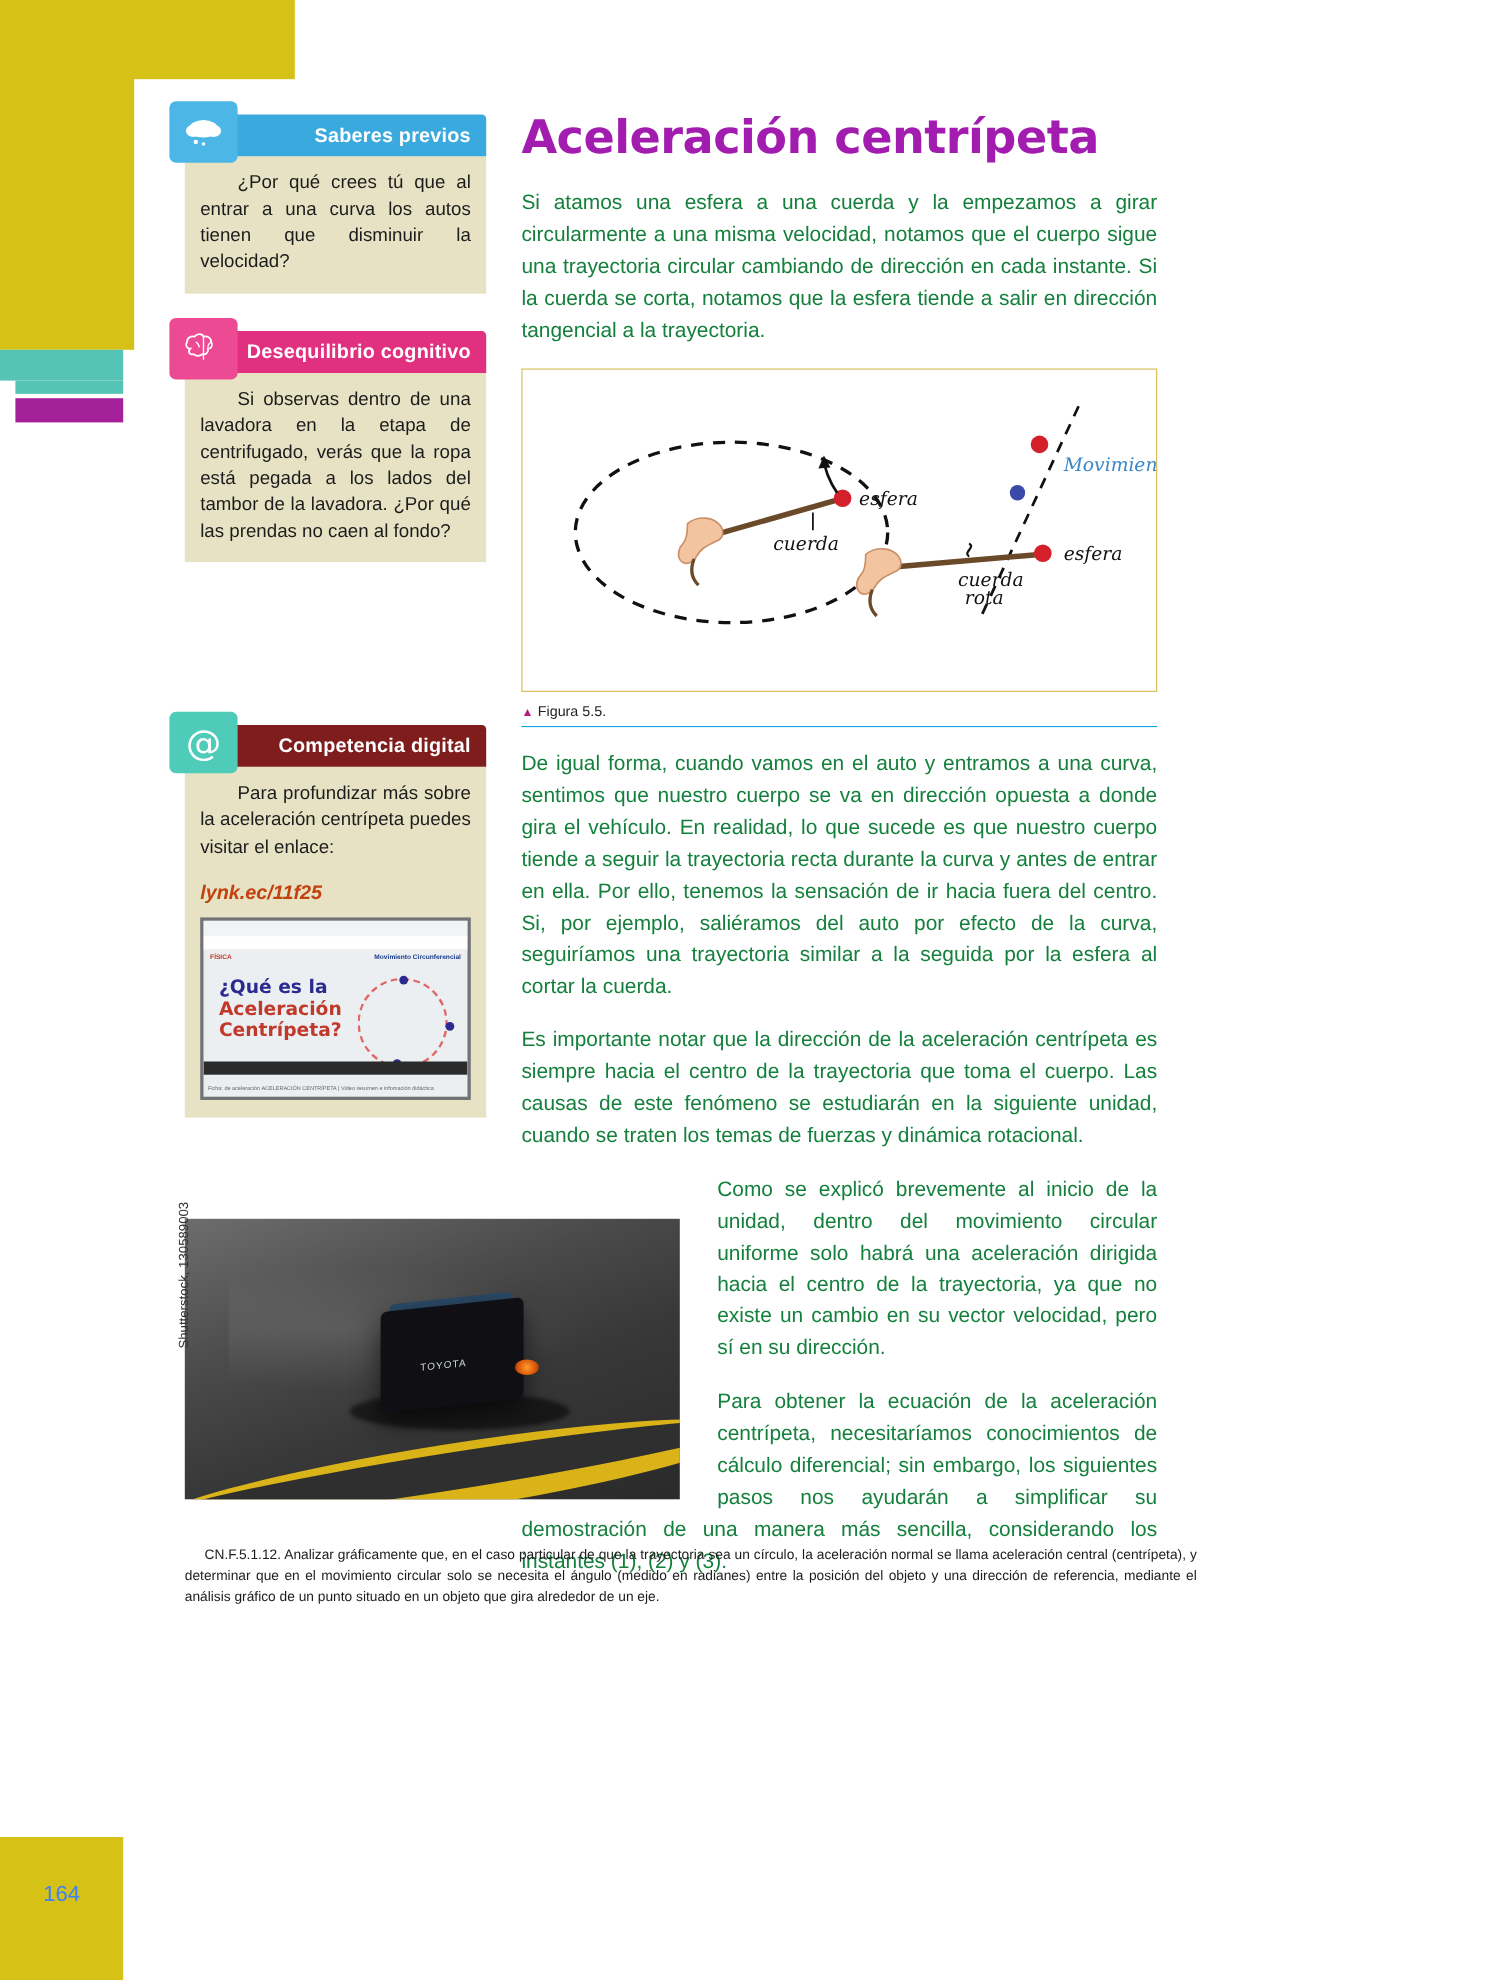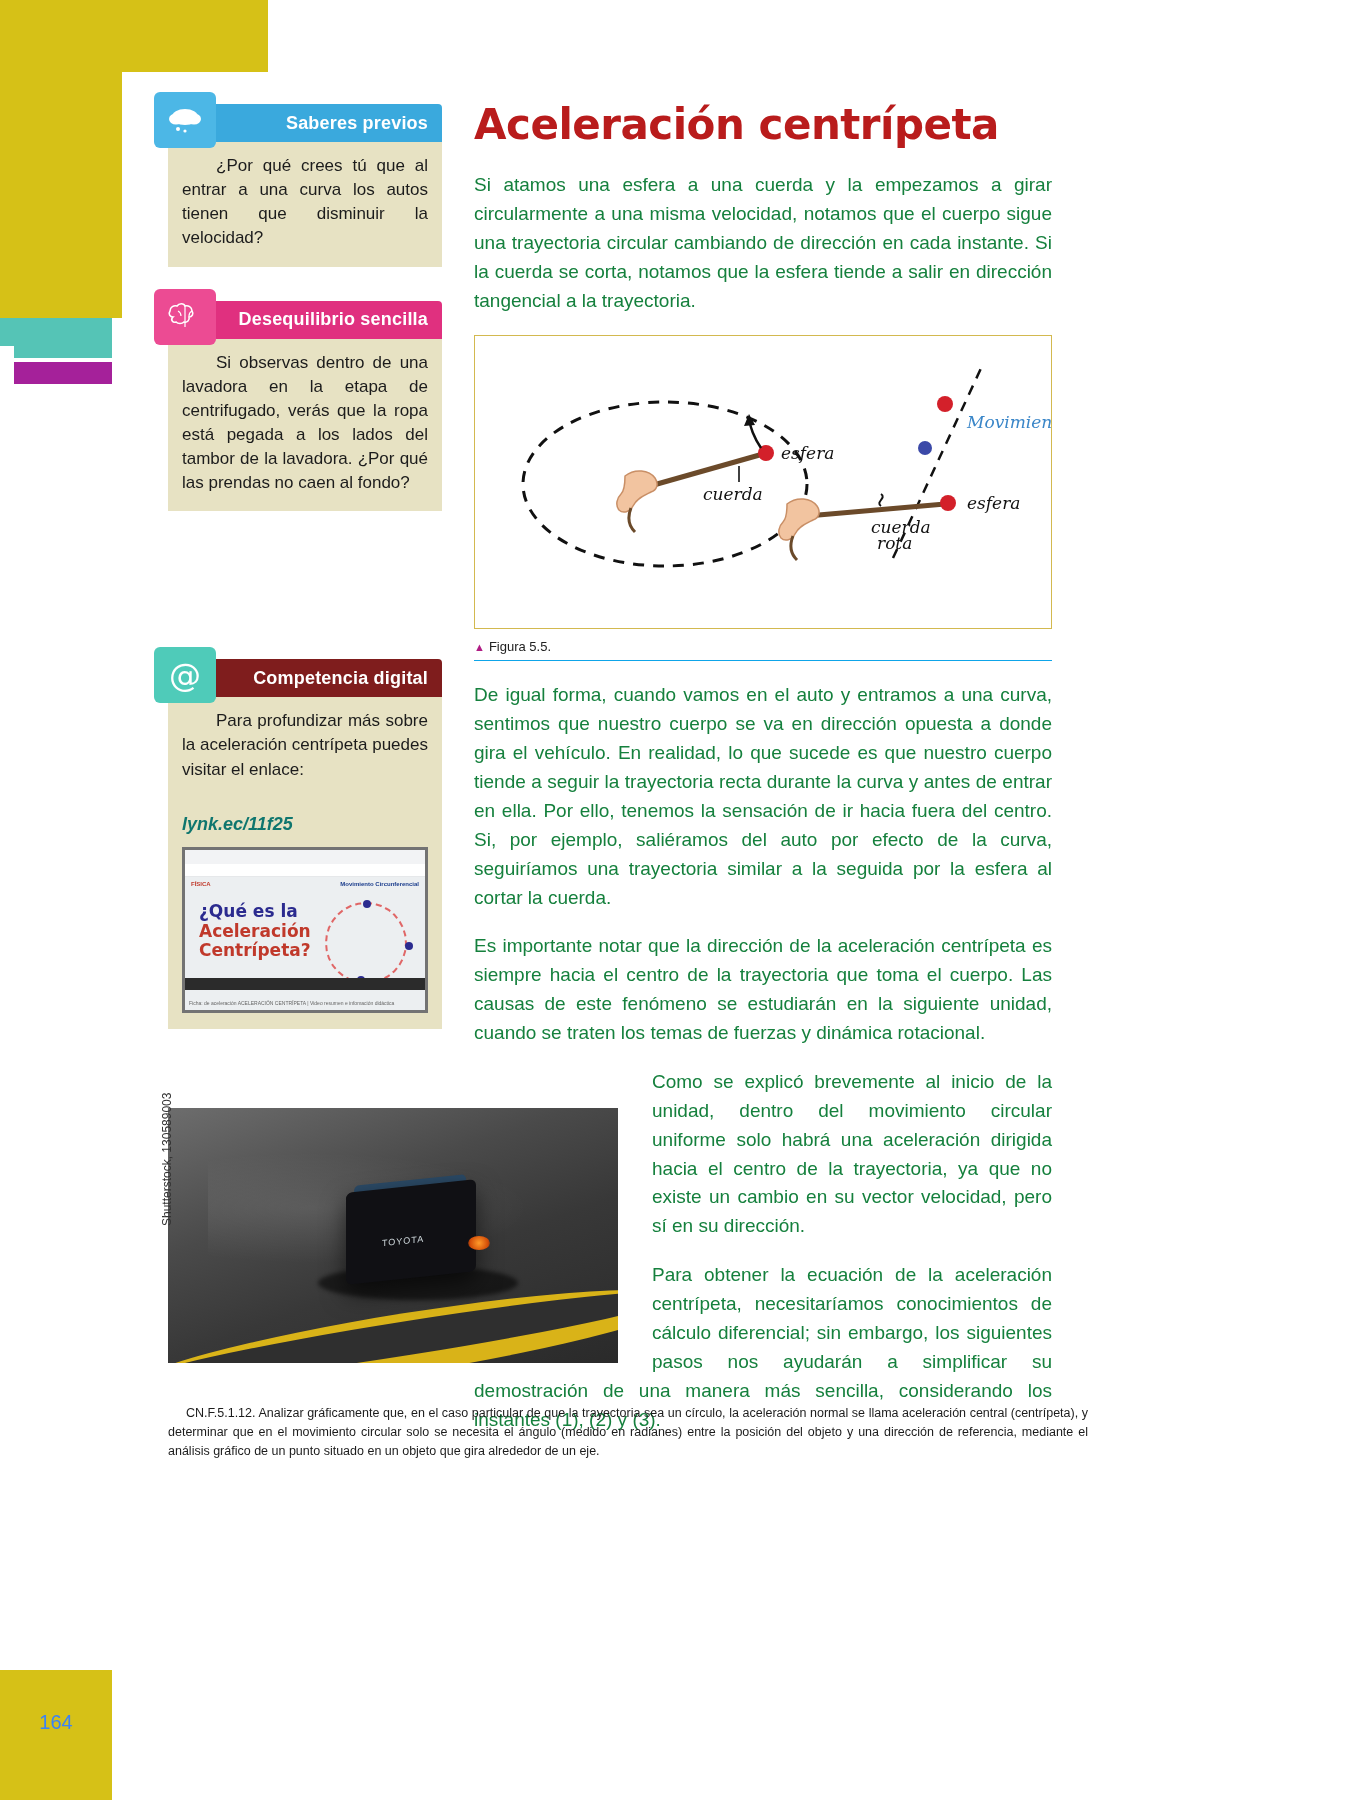--- a/index.html
+++ b/index.html
@@ -40,21 +40,21 @@
     text-align:justify;
   }
   .sidebox .body p{margin:0;text-indent:34px;}
   .tab-blue{background:#3aa9dd;}
   .badge-blue{background:#4cb7e6;}
   .tab-pink{background:#e0307f;}
   .badge-pink{background:#ec4b93;}
   .tab-teal{background:#7f1d1d;}
   .badge-teal{background:#4fcbb9;}
 
-  .link-text{font-style:italic;font-weight:bold;font-size:18px;color:#0f766e;margin-top:30px;}
+  .link-text{font-style:italic;font-weight:bold;font-size:18px;color:#c2410c;margin-top:17px;}
 
   
   .video-thumb{
     width:240px;height:160px;background:#eceff1;margin:10px auto 0 auto;border:3px solid #737373;
     position:relative;overflow:hidden;
   }
   .vt-bar{position:absolute;left:0;top:0;right:0;height:14px;background:#f2f3f5;border-bottom:1px solid #dfe2e4;}
   .vt-bar2{position:absolute;left:0;top:14px;right:0;height:13px;background:#ffffff;border-bottom:1px solid #e6e8ea;font-size:6px;color:#555;padding-left:4px;box-sizing:border-box;}
   .vt-label{position:absolute;left:6px;top:30px;font-size:6px;color:#c0392b;font-weight:bold;}
   .vt-label2{position:absolute;right:6px;top:30px;font-size:6px;color:#1a3c8c;font-weight:bold;}
@@ -80,21 +80,21 @@
   .car-badge{position:absolute;left:214px;top:128px;font-size:9px;color:#cfd8dc;letter-spacing:1px;transform:skewY(-6deg);}
   .dust{position:absolute;left:40px;top:40px;width:340px;height:120px;background:radial-gradient(ellipse at 30% 50%,rgba(255,255,255,.10),rgba(255,255,255,0) 65%);}
   .credit{
     position:absolute;left:-8px;top:118px;transform:rotate(-90deg);transform-origin:left top;
     font-size:12px;color:#333;white-space:nowrap;
   }
 
   
   h1.title{
     font-family:"DejaVu Sans", sans-serif;
-    color:#b91c1c;font-size:42px;margin:0 0 22px 0;font-weight:bold;letter-spacing:-.5px;
+    color:#a21caf;font-size:42px;margin:0 0 22px 0;font-weight:bold;letter-spacing:-.5px;
   }
   .ptext{font-size:19px;line-height:1.52;color:#15803d;text-align:justify;margin:0 0 20px 0;}
 
   
   .figbox{border:1px solid #d3b94f;width:576px;height:292px;position:relative;background:#fff;margin-bottom:6px;}
   .figcaption{font-size:13px;color:#222;border-bottom:1px solid #0ea5e9;padding:4px 0 6px 0;margin-bottom:20px;}
   .figcaption .tri{color:#b01c84;font-size:11px;margin-right:4px;}
 
   .standard{
     position:absolute;left:168px;top:1404px;width:920px;font-size:12.5px;line-height:1.5;color:#1c1c1c;text-align:justify;
@@ -127,21 +127,21 @@
         <circle cx="20" cy="27" r="1.6" fill="#ffffff"></circle>
       </svg>
     </div>
     <div class="body">
       <p>¿Por qué crees tú que al entrar a una curva los autos tienen que disminuir la velocidad?</p>
     </div>
   </div>
 
   <div class="sidebox">
     <div class="tab tab-pink">
-      <span class="title">Desequilibrio sencilla</span>
+      <span class="title">Desequilibrio cognitivo</span>
     </div>
     <div class="badge badge-pink">
       <svg width="40" height="32" viewBox="0 0 40 32" aria-hidden="true">
         <path d="M8 16c-3 0-5-3-3-6 0-4 4-6 7-5 2-3 7-3 8 0 3-1 7 1 7 5 2 3 0 6-3 6 1 3-2 6-5 5-2 2-6 2-8 0-3 1-6-2-3-5z" fill="none" stroke="#ffffff" stroke-width="1.6"></path>
         <path d="M20 5v21M13 10c2 1 3 3 3 5M27 10c-2 1-3 3-3 5" fill="none" stroke="#ffffff" stroke-width="1.2"></path>
       </svg>
     </div>
     <div class="body">
       <p>Si observas dentro de una lavadora en la etapa de centrifugado, verás que la ropa está pegada a los lados del tambor de la lavadora. ¿Por qué las prendas no caen al fondo?</p>
     </div>

